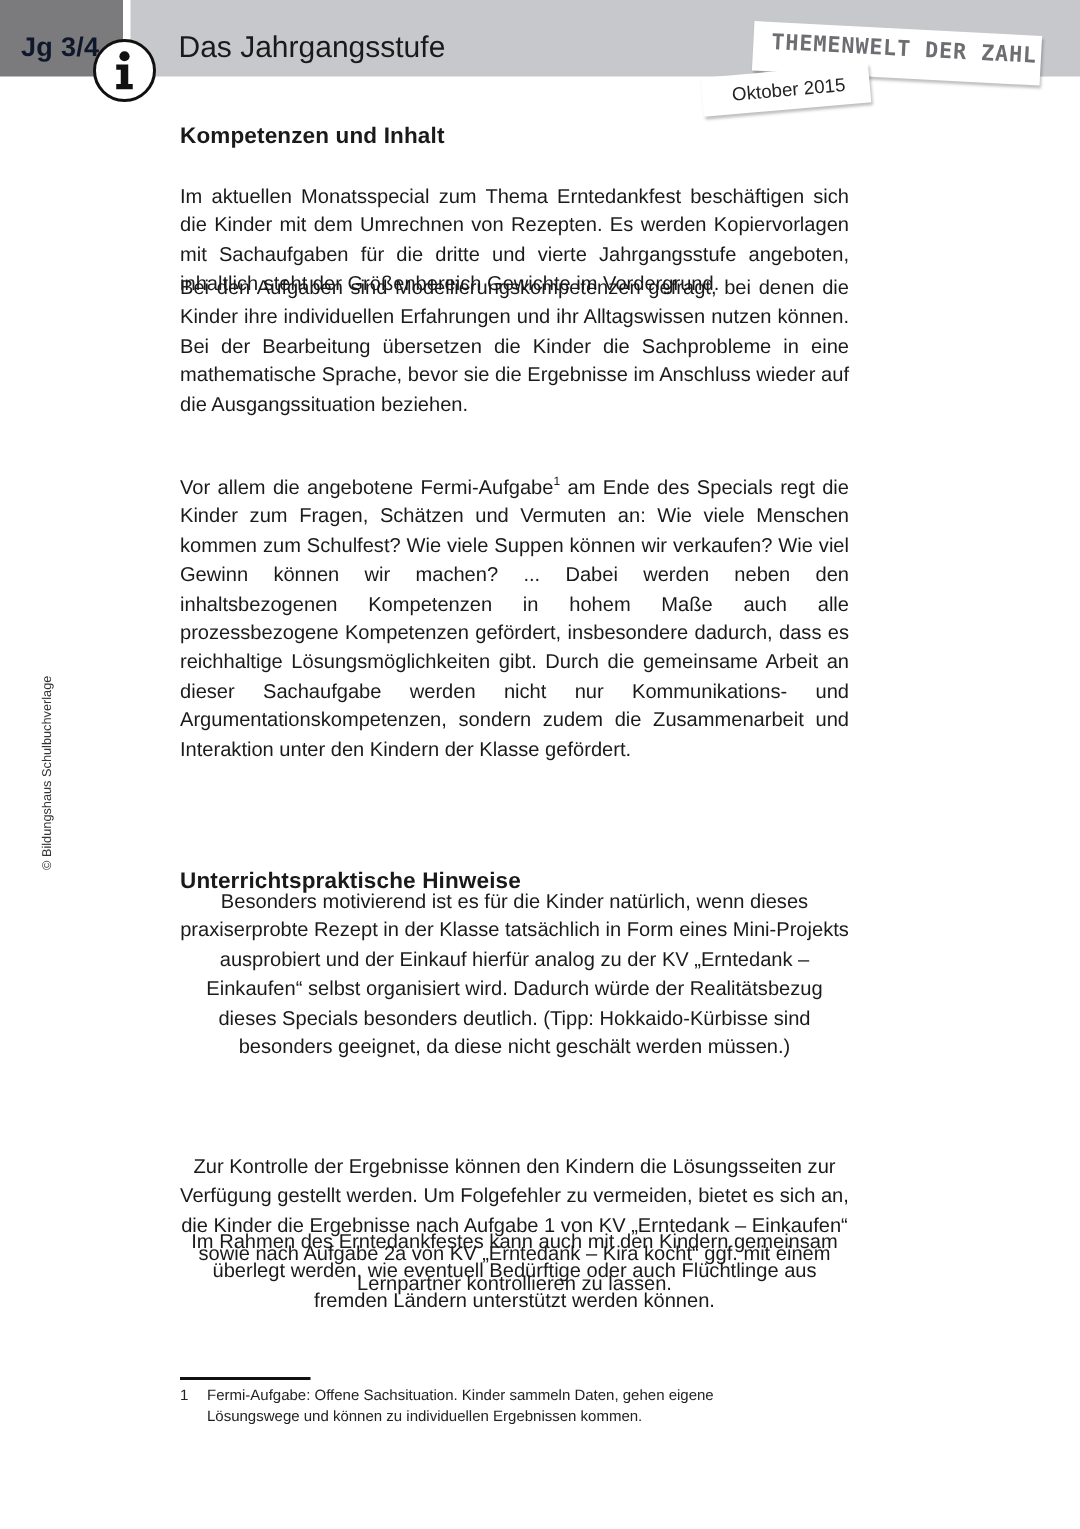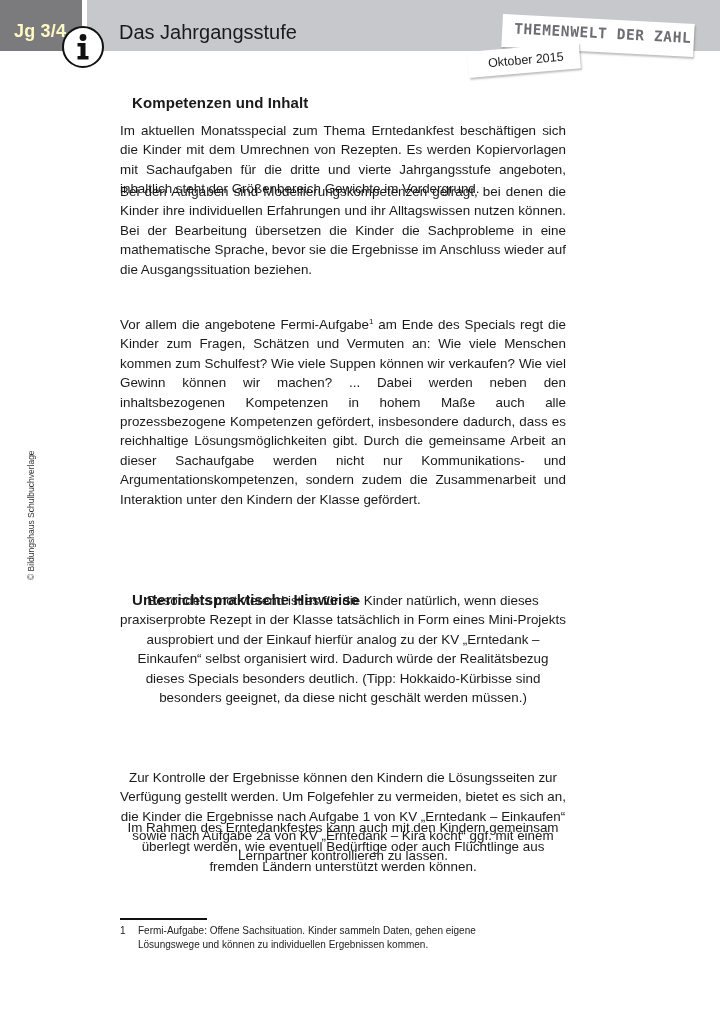--- a/index.html
+++ b/index.html
@@ -7,21 +7,21 @@
     width: 720px; height: 1019px; position: relative; overflow: hidden;
     background: #ffffff; color: #1a1a1a;
     font-family: "Liberation Sans", "DejaVu Sans", sans-serif;
   }
   .grade-box {
     position: absolute; left: 0; top: 0; width: 82px; height: 51px;
     background: #7b7b7e;
   }
   .grade-label {
     position: absolute; left: 14px; top: 21px;
-    color: #fef9c3; font-weight: bold; font-size: 18px; letter-spacing: 0.2px;
+    color: #0f172a; font-weight: bold; font-size: 18px; letter-spacing: 0.2px;
   }
   .title-bar {
     position: absolute; left: 87px; top: 0; right: 0; height: 51px;
     background: #c7c8cc;
   }
   .page-title {
     position: absolute; left: 119px; top: 21px;
     font-size: 20px; color: #1a1a1a;
   }
   .info-icon {
@@ -47,21 +47,21 @@
   .date-text {
     position: absolute; left: 20px; top: 6px; font-size: 12.5px; color: #222;
   }
   .copyright {
     position: absolute; left: 26px; top: 580px; width: 160px;
     transform: rotate(-90deg); transform-origin: left top;
     font-size: 8.5px; color: #333; white-space: nowrap;
   }
   .content { position: absolute; left: 120px; top: 0; width: 446px; }
   h2 {
-    position: absolute; margin: 12px; font-size: 15px; font-weight: bold; left: 0;
+    position: absolute; margin: 0; font-size: 15px; font-weight: bold; left: 0;
     white-space: nowrap; letter-spacing: 0.1px;
   }
   .para {
     position: absolute; left: 0; width: 446px; margin: 0;
     font-size: 13.4px; line-height: 19.4px; text-align: justify;
   }
   .para.left { text-align: center; }
   .fn-rule {
     position: absolute; left: 120px; top: 918px; width: 87px; height: 1.5px; background: #111;
   }

